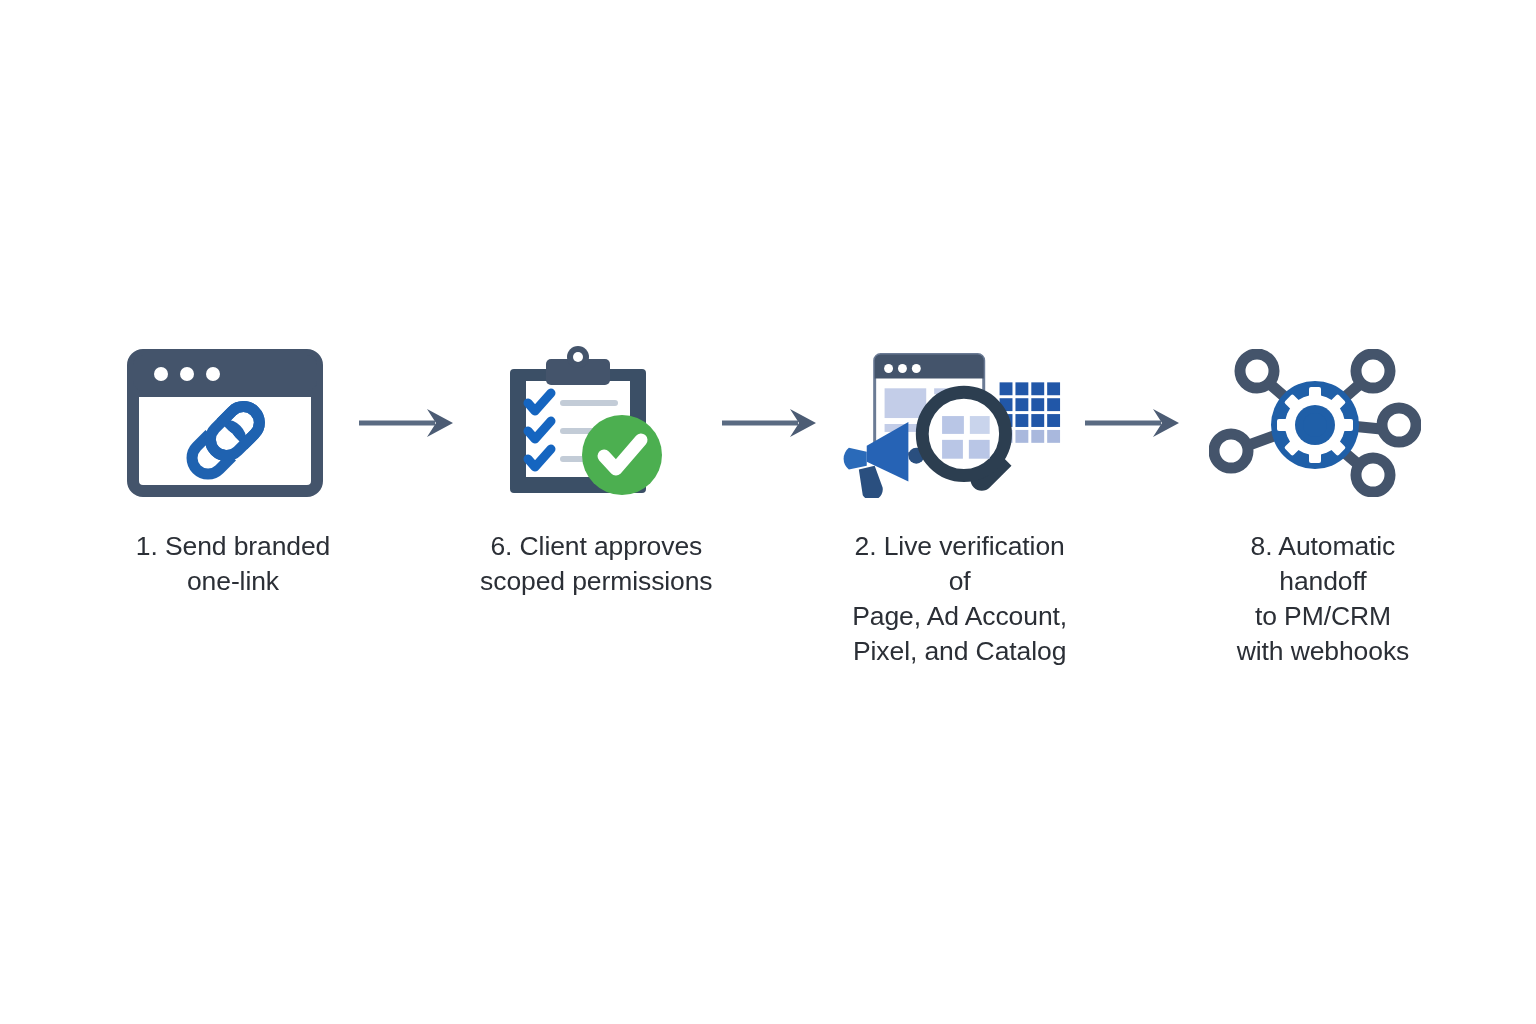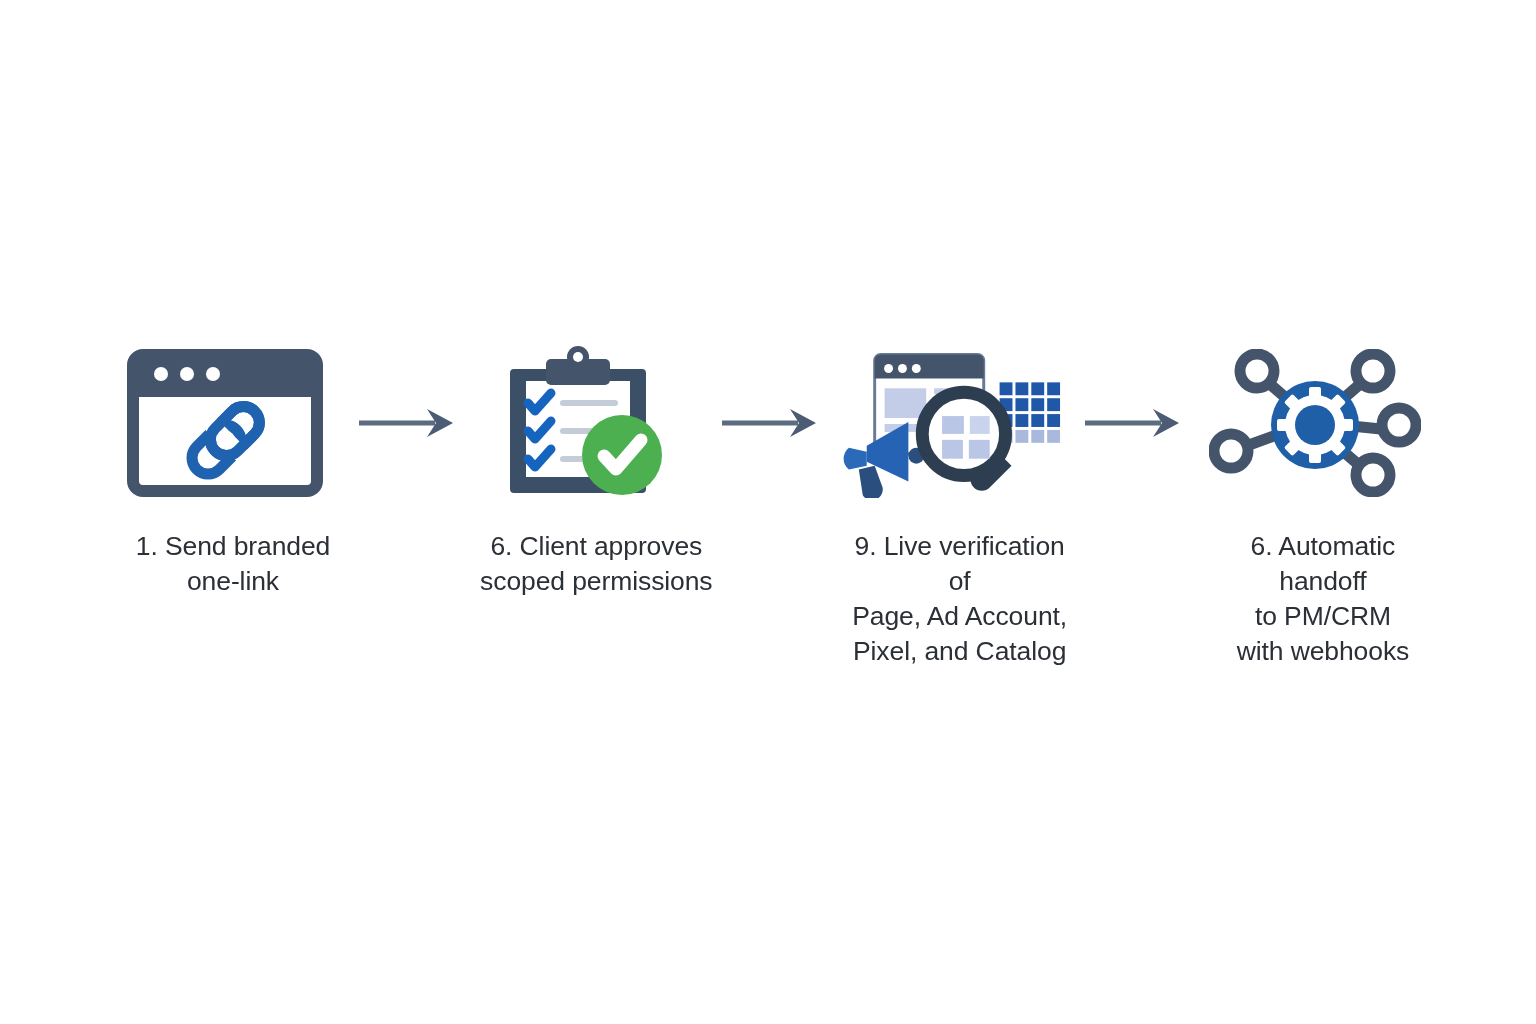--- a/index.html
+++ b/index.html
@@ -192,21 +192,21 @@
             <circle cx="128" cy="86" r="42" fill="#ffffff" stroke="#2c3e50" stroke-width="13"></circle>
             <g>
               <path d="M106 68 h22 v18 h-22 z" fill="#b9c6e6"></path>
               <path d="M134 68 h20 l0 18 h-20 z" fill="#c9d4ec"></path>
               <rect x="106" y="92" width="21" height="19" fill="#b9c6e6"></rect>
               <rect x="133" y="92" width="21" height="19" fill="#b9c6e6"></rect>
             </g>
           </g>
         </svg>
       </div>
-      <div class="step-label">9. Live verification of
+      <div class="step-label">2. Live verification of
 Page, Ad Account,
 Pixel, and Catalog</div>
     </div>
 
     <div class="arrow">
       <svg width="100" height="34" viewBox="0 0 100 34">
         <path d="M2 17 H78" stroke="#5a6b82" stroke-width="5" fill="none"></path>
         <path d="M70 3 L96 17 L70 31 L79 17 Z" fill="#4c5c74"></path>
       </svg>
     </div>
@@ -242,19 +242,19 @@
               <rect x="-6" y="-38" width="12" height="14" rx="2" transform="rotate(45)"></rect>
               <rect x="-6" y="24" width="12" height="14" rx="2" transform="rotate(45)"></rect>
               <rect x="-38" y="-6" width="14" height="12" rx="2" transform="rotate(45)"></rect>
               <rect x="24" y="-6" width="14" height="12" rx="2" transform="rotate(45)"></rect>
             </g>
             <circle cx="0" cy="0" r="20" fill="#1f5fa8"></circle>
             <circle cx="0" cy="0" r="12" fill="#1f5fa8"></circle>
           </g>
         </svg>
       </div>
-      <div class="step-label">6. Automatic handoff
+      <div class="step-label">8. Automatic handoff
 to PM/CRM
 with webhooks</div>
     </div>
 
   </div>
 </div>
 
 </body></html>

